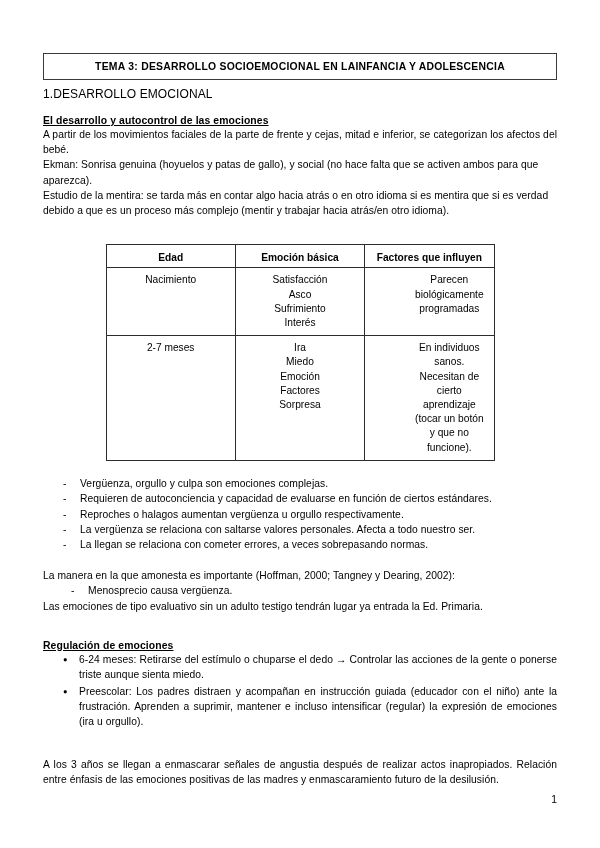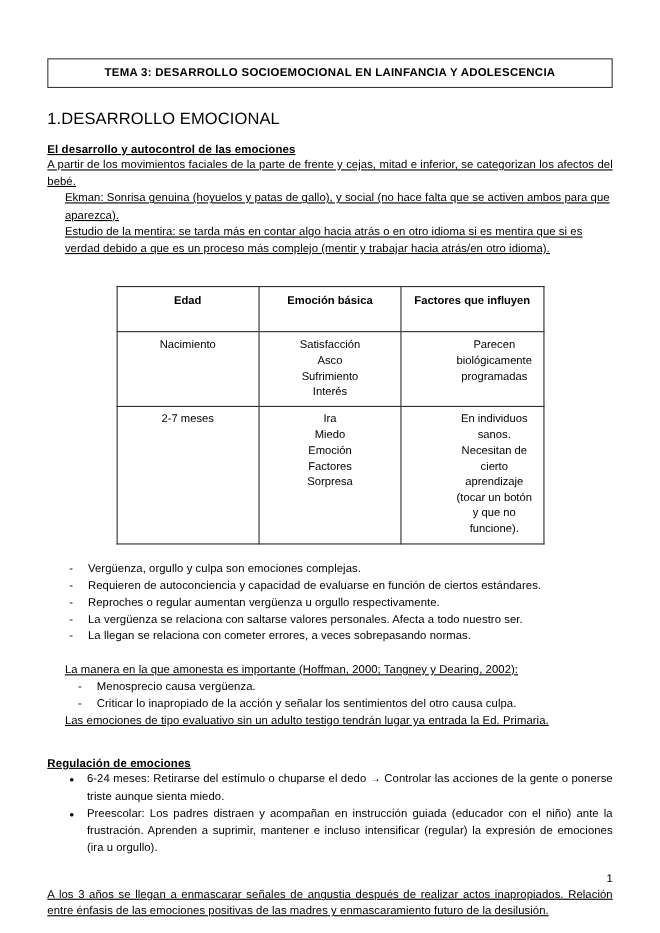--- a/index.html
+++ b/index.html
@@ -31,52 +31,51 @@
 
   
   .title-box {
     border: 1.4px solid #3a3a3a;
     box-sizing: border-box;
     width: 514px;
     height: 27px;
     display: flex;
     align-items: center;
     justify-content: center;
-    margin-bottom: 20px;
+    margin-bottom: 7px;
   }
   .title-box .title-text {
     font-size: 10.4px;
     font-weight: 600;
     letter-spacing: 0.25px;
     white-space: nowrap;
   }
 
   
   .h-section {
-    font-size: 15px;
+    font-size: 12px;
     font-weight: 400;
     margin: 0 0 14px 0;
     letter-spacing: 0.1px;
   }
   .h-sub {
     font-size: 10.4px;
     font-weight: 700;
     margin: 0 0 1px 0;
     letter-spacing: 0.1px;
     text-decoration: underline;
   }
   p.body {
     font-size: 10.3px;
     line-height: 15.2px;
     margin: 0;
     text-align: justify;
     letter-spacing: 0.05px;
-    text-decoration: underline;
-  }
-  p.body.nojust { text-align: left; margin-left: 16px; }
+  }
+  p.body.nojust { text-align: left; }
   .gap-md { height: 15px; }
   .gap-xl { height: 26px; }
 
   
   .emo-table {
     border-collapse: collapse;
     width: 389px;
     margin: 0 auto;
     table-layout: fixed;
   }
@@ -84,21 +83,21 @@
     border: 1.3px solid #2d2d2d;
     padding: 5px 6px;
     font-size: 10.2px;
     line-height: 14.2px;
     vertical-align: top;
     text-align: center;
   }
   .emo-table th {
     font-weight: 700;
     padding-top: 6px;
-    padding-bottom: 20px;
+    padding-bottom: 2px;
     vertical-align: middle;
   }
   .emo-table td.c-age {
     vertical-align: top;
     width: 94px;
   }
   .emo-table td.c-emotion { width: 103px; }
   .emo-table td.c-factors { width: 192px; }
   .emo-table .cell-lines span { display: block; }
   .emo-table td.c-factors .para { display: block; margin-left: 40px; }
@@ -211,31 +210,30 @@
           </td>
         </tr>
       </tbody>
     </table>
 
     <div class="gap-md"></div>
 
     <ul class="dash-list">
       <li>Vergüenza, orgullo y culpa son emociones complejas.</li>
       <li>Requieren de autoconciencia y capacidad de evaluarse en función de ciertos estándares.</li>
-      <li>Reproches o regular aumentan vergüenza u orgullo respectivamente.</li>
+      <li>Reproches o halagos aumentan vergüenza u orgullo respectivamente.</li>
       <li>La vergüenza se relaciona con saltarse valores personales. Afecta a todo nuestro ser.</li>
       <li>La llegan se relaciona con cometer errores, a veces sobrepasando normas.</li>
     </ul>
 
     <div class="gap-md"></div>
 
     <p class="body nojust">La manera en la que amonesta es importante (Hoffman, 2000; Tangney y Dearing, 2002):</p>
     <ul class="dash-list tight">
       <li>Menosprecio causa vergüenza.</li>
-      <li>Criticar lo inapropiado de la acción y señalar los sentimientos del otro causa culpa.</li>
     </ul>
     <p class="body nojust">Las emociones de tipo evaluativo sin un adulto testigo tendrán lugar ya entrada la Ed. Primaria.</p>
 
     <div class="gap-xl"></div>
 
     <div class="h-sub">Regulación de emociones</div>
     <ul class="dot-list">
       <li>6-24 meses:  Retirarse del estímulo o chuparse el dedo → Controlar las acciones de la gente o ponerse triste aunque sienta miedo.</li>
       <li>Preescolar: Los padres distraen y acompañan en instrucción guiada (educador con el niño) ante la frustración. Aprenden a suprimir, mantener e incluso intensificar (regular) la expresión de emociones (ira u orgullo).</li>
     </ul>

